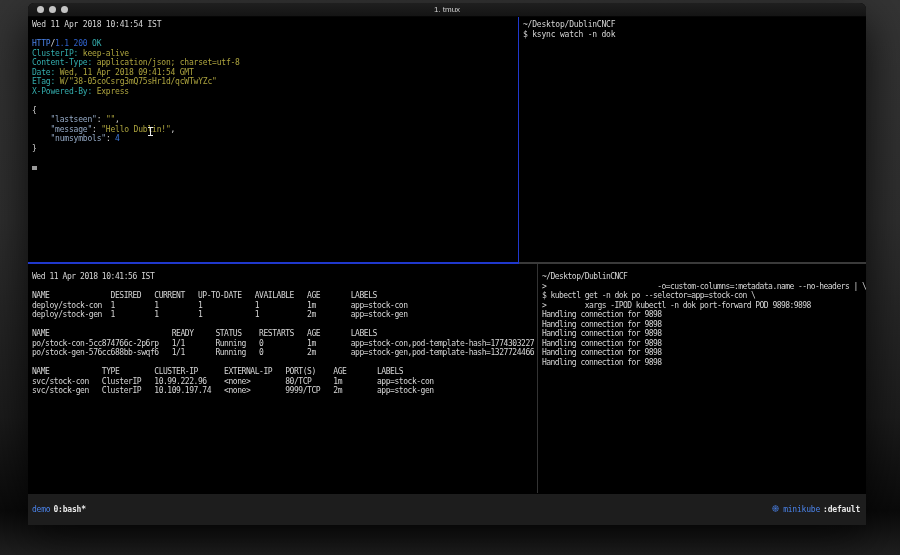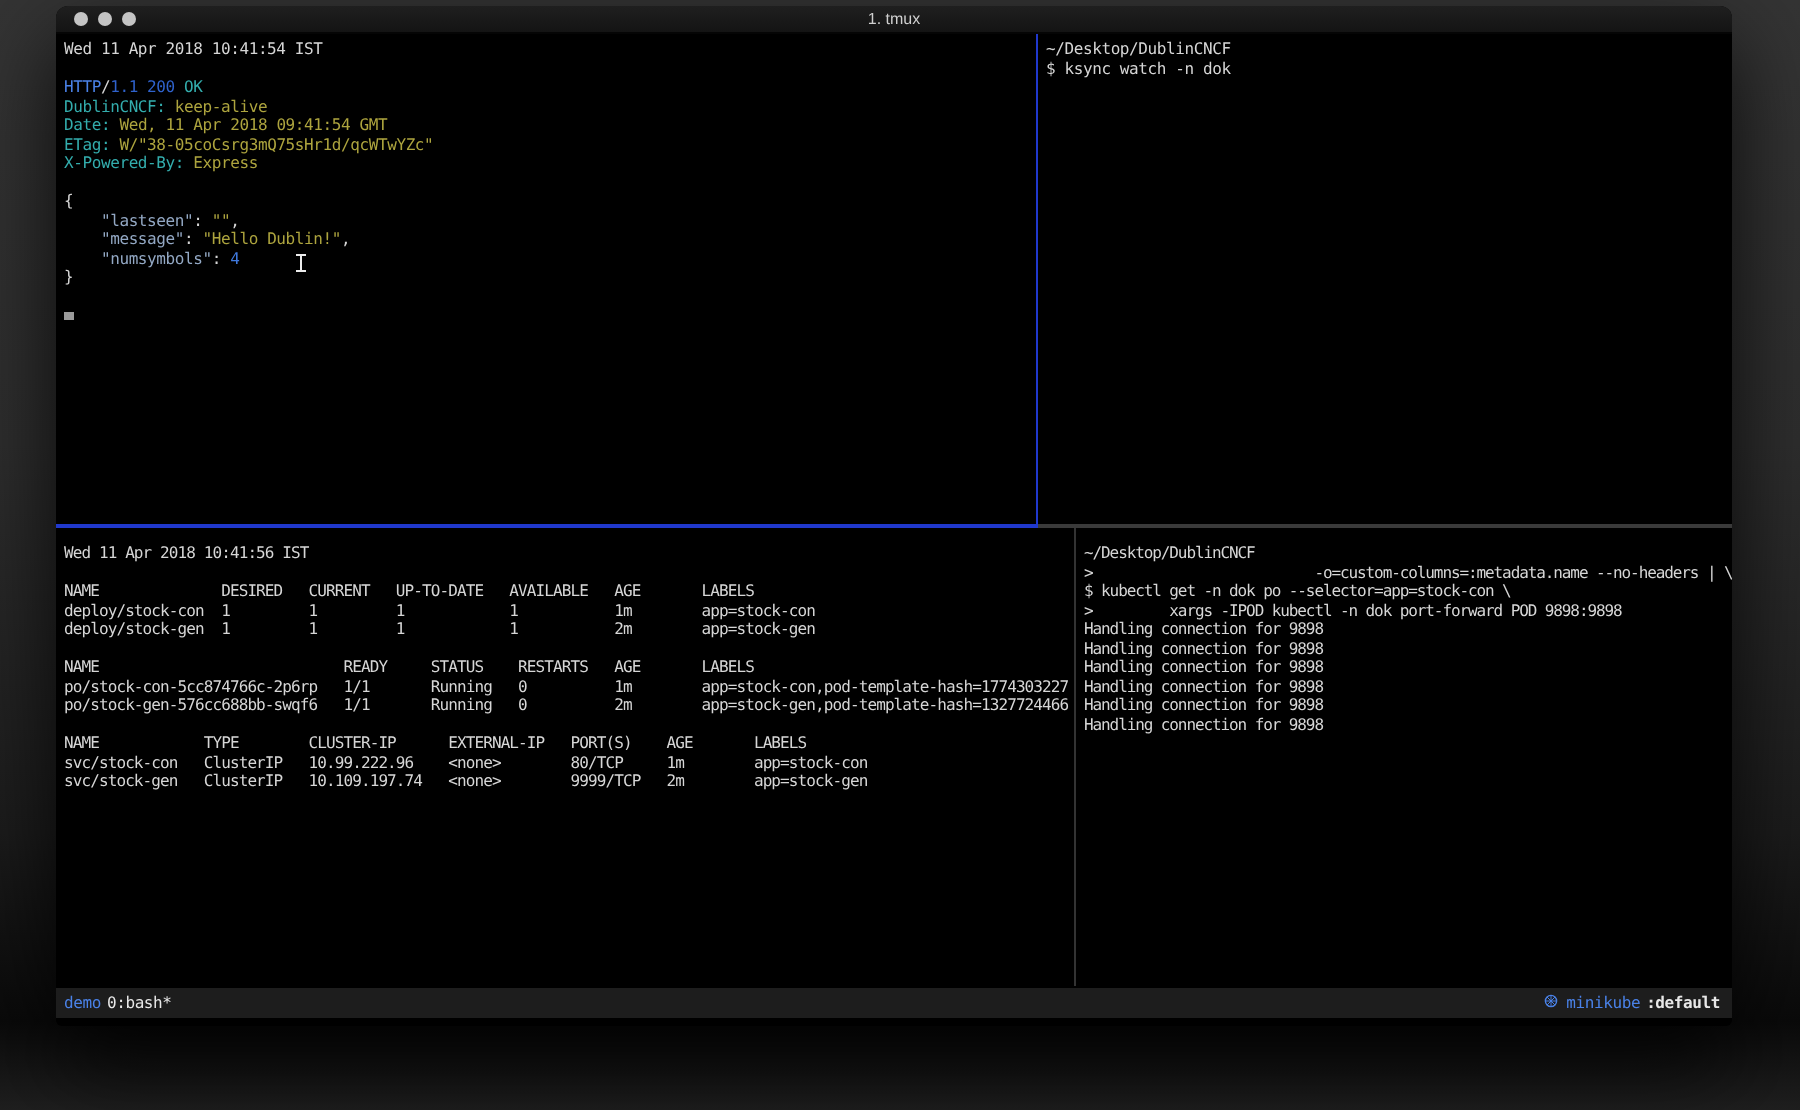--- a/index.html
+++ b/index.html
@@ -40,27 +40,27 @@
   .c{color:#33adad;}     
   .o{color:#ada43e;}     
   .k{color:#93a8c4;}     
   .n{color:#3f78dc;}     
   .w{color:#d6d6d6;}
   .cursor-block{display:inline-block;width:5px;height:4px;background:#9a9a9a;vertical-align:baseline;}
   .ibeam{position:absolute;left:122px;top:110px;width:1px;height:9px;background:#ececec;box-shadow:0 0 1px #000;}
   .ibeam::before,.ibeam::after{content:"";position:absolute;left:-2px;width:5px;height:1px;background:#ececec;}
   .ibeam::before{top:0;} .ibeam::after{bottom:0;}
   .statusbar{
-    position:absolute;left:0;top:491px;width:838px;height:15px;background:#1d1d1d;
+    position:absolute;left:0;top:491px;width:838px;height:31px;background:#1d1d1d;
     display:flex;justify-content:space-between;align-items:center;
     padding:0 6px 0 4px;box-sizing:border-box;font-size:8px;letter-spacing:-0.2px;
   }
   .sb-left,.sb-right{display:flex;align-items:center;gap:3px;white-space:pre;}
   .sb-session{color:#4a82e8;}
-  .sb-window{color:#e8e8e8;font-weight:normal;}
+  .sb-window{color:#e8e8e8;font-weight:bold;}
   .sb-kube{color:#4a82e8;}
   .sb-ns{color:#e8e8e8;font-weight:bold;}
   .kube-icon{display:inline-block;margin-right:1px;}
 </style>
 </head>
 <body>
 
 <div class="desktop">
   <div class="window">
 
@@ -73,21 +73,22 @@
       <div class="title">1. tmux</div>
     </div>
 
     <div class="pane-grid">
 
       <div class="pane pane-tl">
         <div class="term">
           <div class="line">Wed 11 Apr 2018 10:41:54 IST</div>
           <div class="line"></div>
           <div class="line"><span class="b">HTTP</span><span class="w">/</span><span class="b2">1.1 200 </span><span class="c">OK</span></div>
-          <div class="line"><span class="c">DublinCNCF:</span><span class="o"> keep-alive</span></div>
+          <div class="line"><span class="c">ClusterIP:</span><span class="o"> keep-alive</span></div>
+          <div class="line"><span class="c">Content-Type:</span><span class="o"> application/json; charset=utf-8</span></div>
           <div class="line"><span class="c">Date:</span><span class="o"> Wed, 11 Apr 2018 09:41:54 GMT</span></div>
           <div class="line"><span class="c">ETag:</span><span class="o"> W/"38-05coCsrg3mQ75sHr1d/qcWTwYZc"</span></div>
           <div class="line"><span class="c">X-Powered-By:</span><span class="o"> Express</span></div>
           <div class="line"></div>
           <div class="line w">{</div>
           <div class="line"><span class="k">    "lastseen"</span><span class="w">: </span><span class="o">""</span><span class="w">,</span></div>
           <div class="line"><span class="k">    "message"</span><span class="w">: </span><span class="o">"Hello Dublin!"</span><span class="w">,</span></div>
           <div class="line"><span class="k">    "numsymbols"</span><span class="w">: </span><span class="n">4</span><span class="w"></span></div>
           <div class="line w">}</div>
           <div class="line"></div>

